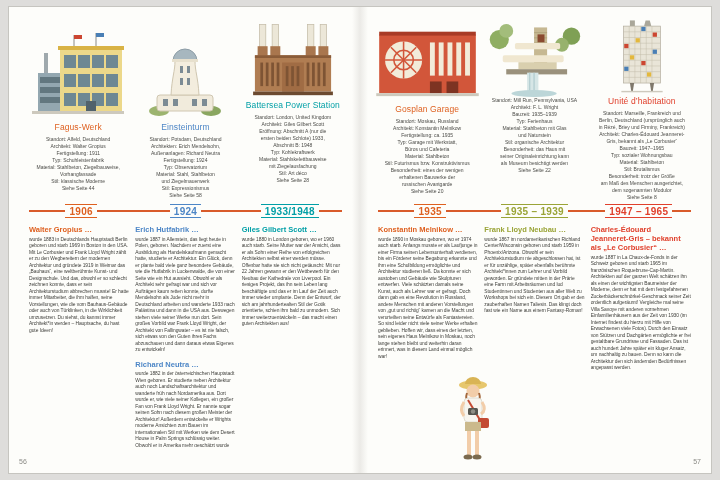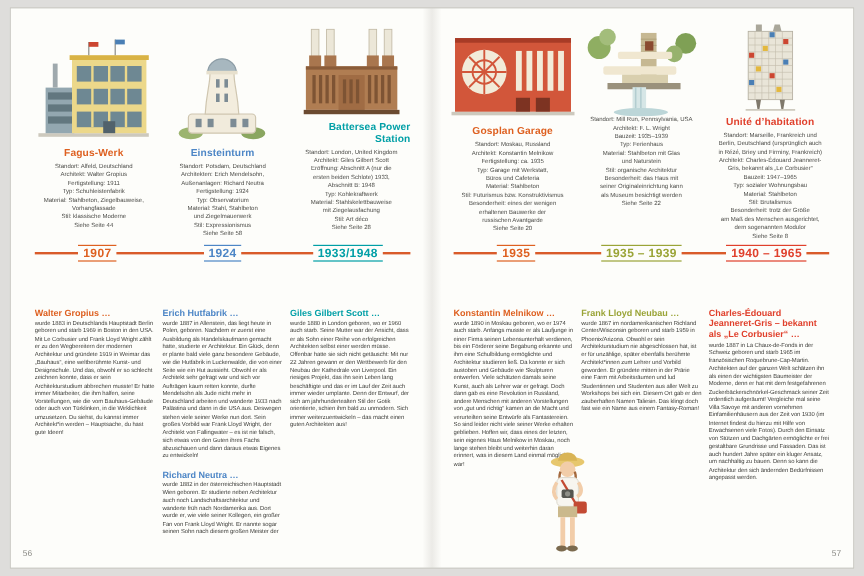--- a/index.html
+++ b/index.html
@@ -9,28 +9,28 @@
           border:1px solid #c6c5c0;box-sizing:border-box;}
   .fold{position:absolute;left:50%;top:0;bottom:0;width:16px;transform:translateX(-50%);
         background:linear-gradient(90deg,rgba(0,0,0,0) 0%,rgba(80,70,60,.10) 50%,rgba(0,0,0,0) 100%);}
   .pages{display:flex;height:100%;}
   .page{width:50%;box-sizing:border-box;display:flex;flex-direction:column;padding:10px 18px 26px 20px;}
   .page.right{padding:10px 20px 26px 18px;}
   .cols-row{display:flex;gap:9px;height:186px;flex:none;}
   .col{flex:1;min-width:0;display:flex;flex-direction:column;align-items:center;}
   .illo{display:flex;align-items:flex-end;justify-content:center;flex:none;}
   .h104{height:102px;} .h80{height:80px;} .h84{height:84px;} .h76{height:76px;}
-  .title{margin:4px 0 3px;font-size:8.5px;font-weight:bold;text-align:right;line-height:1.15;letter-spacing:.1px;}
+  .title{margin:4px 0 3px;font-size:8.5px;font-weight:normal;text-align:left;line-height:1.15;letter-spacing:.1px;}
   .meta{font-size:5px;line-height:1.4;text-align:center;white-space:pre-line;color:#4b4b47;}
   .timeline-row{position:relative;display:flex;height:16px;margin:0 0 6px;flex:none;align-items:center;}
   .timeline-row::before{content:"";position:absolute;left:0;right:0;top:50%;height:1.4px;margin-top:-0.7px;background:#d95b2a;}
   .tl-cell{flex:1;display:flex;justify-content:center;}
   .date{position:relative;background:#fdfdfa;font-weight:700;font-size:10px;line-height:1.1;
         padding:0.5px 4px;border-top:1.7px solid currentColor;border-bottom:1.7px solid currentColor;letter-spacing:.3px;}
-  .bios-row{display:flex;gap:6px;flex:1;overflow:hidden;margin-top:31px;}
+  .bios-row{display:flex;gap:6px;flex:1;overflow:hidden;}
   .bio-col{flex:1;min-width:0;}
   .bio{margin-bottom:6px;}
   .bio-name{font-size:7.5px;font-weight:700;line-height:1.2;margin:0 0 2.5px;}
   .bio-text{font-size:4.9px;line-height:1.33;letter-spacing:-0.05px;color:#3d3d39;margin:0;}
   .ink-orange{color:#de6020;} .ink-blue{color:#4d86c6;} .ink-teal{color:#009fa6;}
   .ink-green{color:#9aa437;} .ink-red{color:#e0402c;}
   .pagenum{position:absolute;bottom:8px;font-size:7px;color:#8b8b86;}
   .pagenum.pl{left:10px;} .pagenum.pr{right:10px;}
   .tourist{position:absolute;left:435px;top:364px;width:58px;height:96px;}
 </style>
@@ -159,21 +159,21 @@
 Material: Stahlskelettbauweise
 mit Ziegelausfachung
 Stil: Art déco
 Siehe Seite 28</div>
         </div>
 
       </div>
 
       <div class="timeline-row">
         <div class="tl-cell">
-            <span class="date ink-orange">1907</span>
+            <span class="date ink-orange">1906</span>
           </div>
         <div class="tl-cell">
             <span class="date ink-blue">1924</span>
           </div>
         <div class="tl-cell">
             <span class="date ink-teal">1933/1948</span>
           </div>
       </div>
 
       <div class="bios-row">
@@ -345,21 +345,21 @@
       </div>
 
       <div class="timeline-row">
         <div class="tl-cell">
             <span class="date ink-orange">1935</span>
           </div>
         <div class="tl-cell">
             <span class="date ink-green">1935 – 1939</span>
           </div>
         <div class="tl-cell">
-            <span class="date ink-red">1940 – 1965</span>
+            <span class="date ink-red">1947 – 1965</span>
           </div>
       </div>
 
       <div class="bios-row">
         <div class="bio-col">
           <div class="bio">
             <div class="bio-name ink-orange">Konstantin Melnikow …</div>
             <p class="bio-text">wurde 1890 in Moskau geboren, wo er 1974 auch starb. Anfangs musste er als Laufjunge in einer Firma seinen Lebensunterhalt verdienen, bis ein Förderer seine Begabung erkannte und ihm eine Schulbildung ermöglichte und Architektur studieren ließ. Da konnte er sich austoben und Gebäude wie Skulpturen entwerfen. Viele schätzten damals seine Kunst, auch als Lehrer war er gefragt. Doch dann gab es eine Revolution in Russland, andere Menschen mit anderen Vorstellungen von „gut und richtig“ kamen an die Macht und verurteilten seine Entwürfe als Fantastereien. So sind leider nicht viele seiner Werke erhalten geblieben. Hoffen wir, dass eines der letzten, sein eigenes Haus Melnikow in Moskau, noch lange stehen bleibt und weiterhin daran erinnert, was in diesem Land einmal möglich war!</p>
           </div>
         </div>

